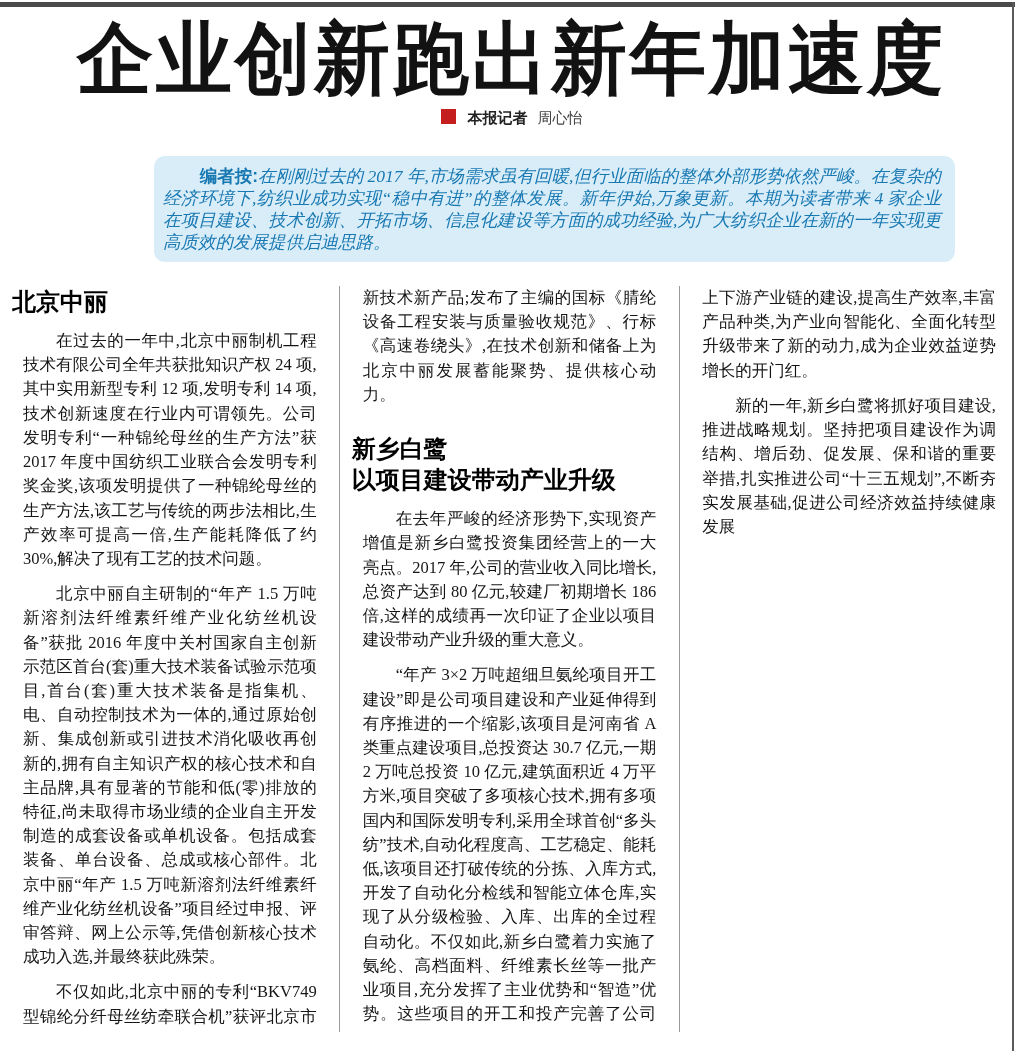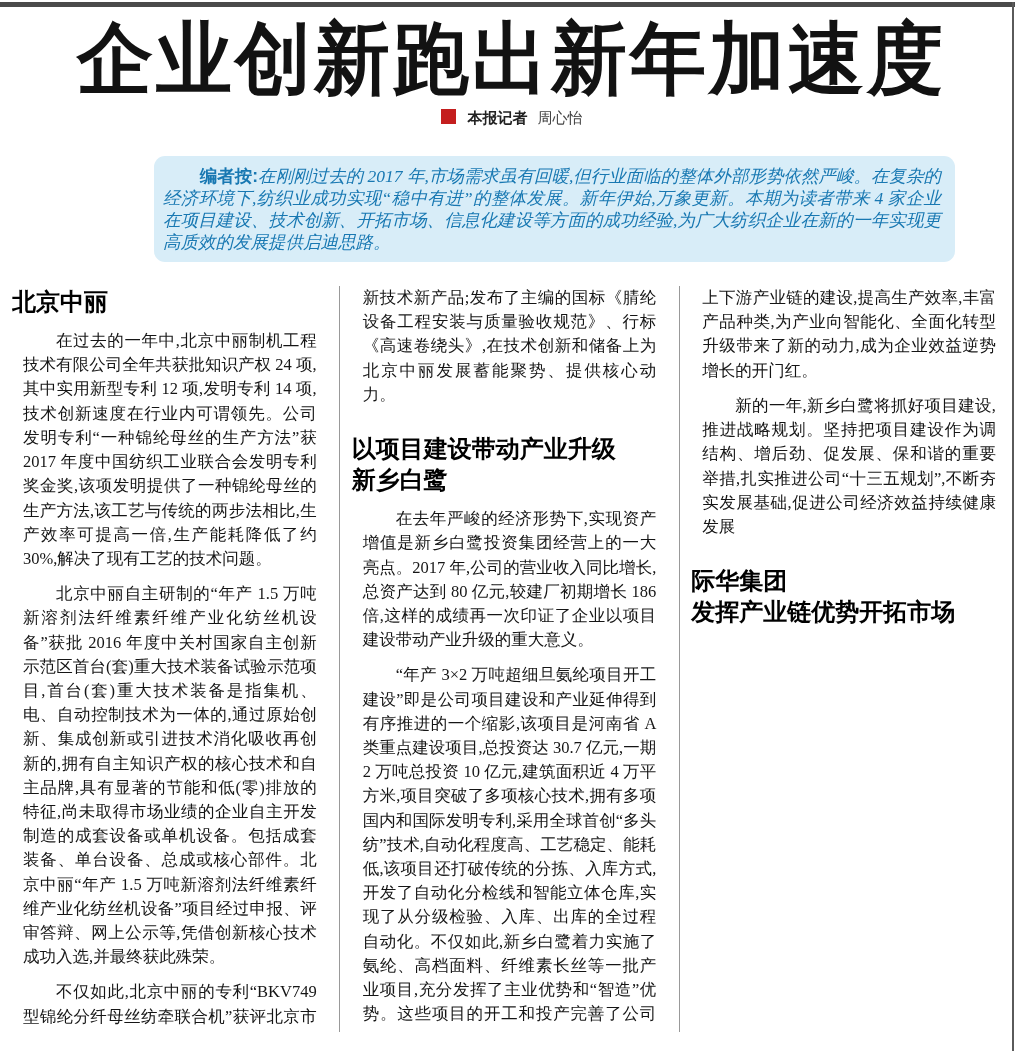--- a/index.html
+++ b/index.html
@@ -125,29 +125,25 @@
     <h2 class="sec-head">
       <span>北京中丽</span>
     </h2>
     <p class="art-p">在过去的一年中,北京中丽制机工程技术有限公司全年共获批知识产权 24 项,其中实用新型专利 12 项,发明专利 14 项,技术创新速度在行业内可谓领先。公司发明专利“一种锦纶母丝的生产方法”获 2017 年度中国纺织工业联合会发明专利奖金奖,该项发明提供了一种锦纶母丝的生产方法,该工艺与传统的两步法相比,生产效率可提高一倍,生产能耗降低了约 30%,解决了现有工艺的技术问题。</p>
     <p class="art-p">北京中丽自主研制的“年产 1.5 万吨新溶剂法纤维素纤维产业化纺丝机设备”获批 2016 年度中关村国家自主创新示范区首台(套)重大技术装备试验示范项目,首台(套)重大技术装备是指集机、电、自动控制技术为一体的,通过原始创新、集成创新或引进技术消化吸收再创新的,拥有自主知识产权的核心技术和自主品牌,具有显著的节能和低(零)排放的特征,尚未取得市场业绩的企业自主开发制造的成套设备或单机设备。包括成套装备、单台设备、总成或核心部件。北京中丽“年产 1.5 万吨新溶剂法纤维素纤维产业化纺丝机设备”项目经过申报、评审答辩、网上公示等,凭借创新核心技术成功入选,并最终获此殊荣。</p>
     <p class="art-p">不仅如此,北京中丽的专利“BKV749 型锦纶分纤母丝纺牵联合机”获评北京市新技术新产品;发布了主编的国标《腈纶设备工程安装与质量验收规范》、行标《高速卷绕头》,在技术创新和储备上为北京中丽发展蓄能聚势、提供核心动力。</p>
   </section>
 
   <section>
     <h2 class="sec-head">
+      <span>新乡白鹭</span>
       <span>以项目建设带动产业升级</span>
-      <span>新乡白鹭</span>
     </h2>
     <p class="art-p">在去年严峻的经济形势下,实现资产增值是新乡白鹭投资集团经营上的一大亮点。2017 年,公司的营业收入同比增长,总资产达到 80 亿元,较建厂初期增长 186 倍,这样的成绩再一次印证了企业以项目建设带动产业升级的重大意义。</p>
     <p class="art-p">“年产 3×2 万吨超细旦氨纶项目开工建设”即是公司项目建设和产业延伸得到有序推进的一个缩影,该项目是河南省 A 类重点建设项目,总投资达 30.7 亿元,一期 2 万吨总投资 10 亿元,建筑面积近 4 万平方米,项目突破了多项核心技术,拥有多项国内和国际发明专利,采用全球首创“多头纺”技术,自动化程度高、工艺稳定、能耗低,该项目还打破传统的分拣、入库方式,开发了自动化分检线和智能立体仓库,实现了从分级检验、入库、出库的全过程自动化。不仅如此,新乡白鹭着力实施了氨纶、高档面料、纤维素长丝等一批产业项目,充分发挥了主业优势和“智造”优势。这些项目的开工和投产完善了公司上下游产业链的建设,提高生产效率,丰富产品种类,为产业向智能化、全面化转型升级带来了新的动力,成为企业效益逆势增长的开门红。</p>
     <p class="art-p">新的一年,新乡白鹭将抓好项目建设,推进战略规划。坚持把项目建设作为调结构、增后劲、促发展、保和谐的重要举措,扎实推进公司“十三五规划”,不断夯实发展基础,促进公司经济效益持续健康发展</p>
   </section>
 
   <section>
-    <h2 class="sec-head">
-      <span>际华集团</span>
-      <span>发挥产业链优势开拓市场</span>
-    </h2>
 
   </section>
 
 </div>
 
 </body></html>

